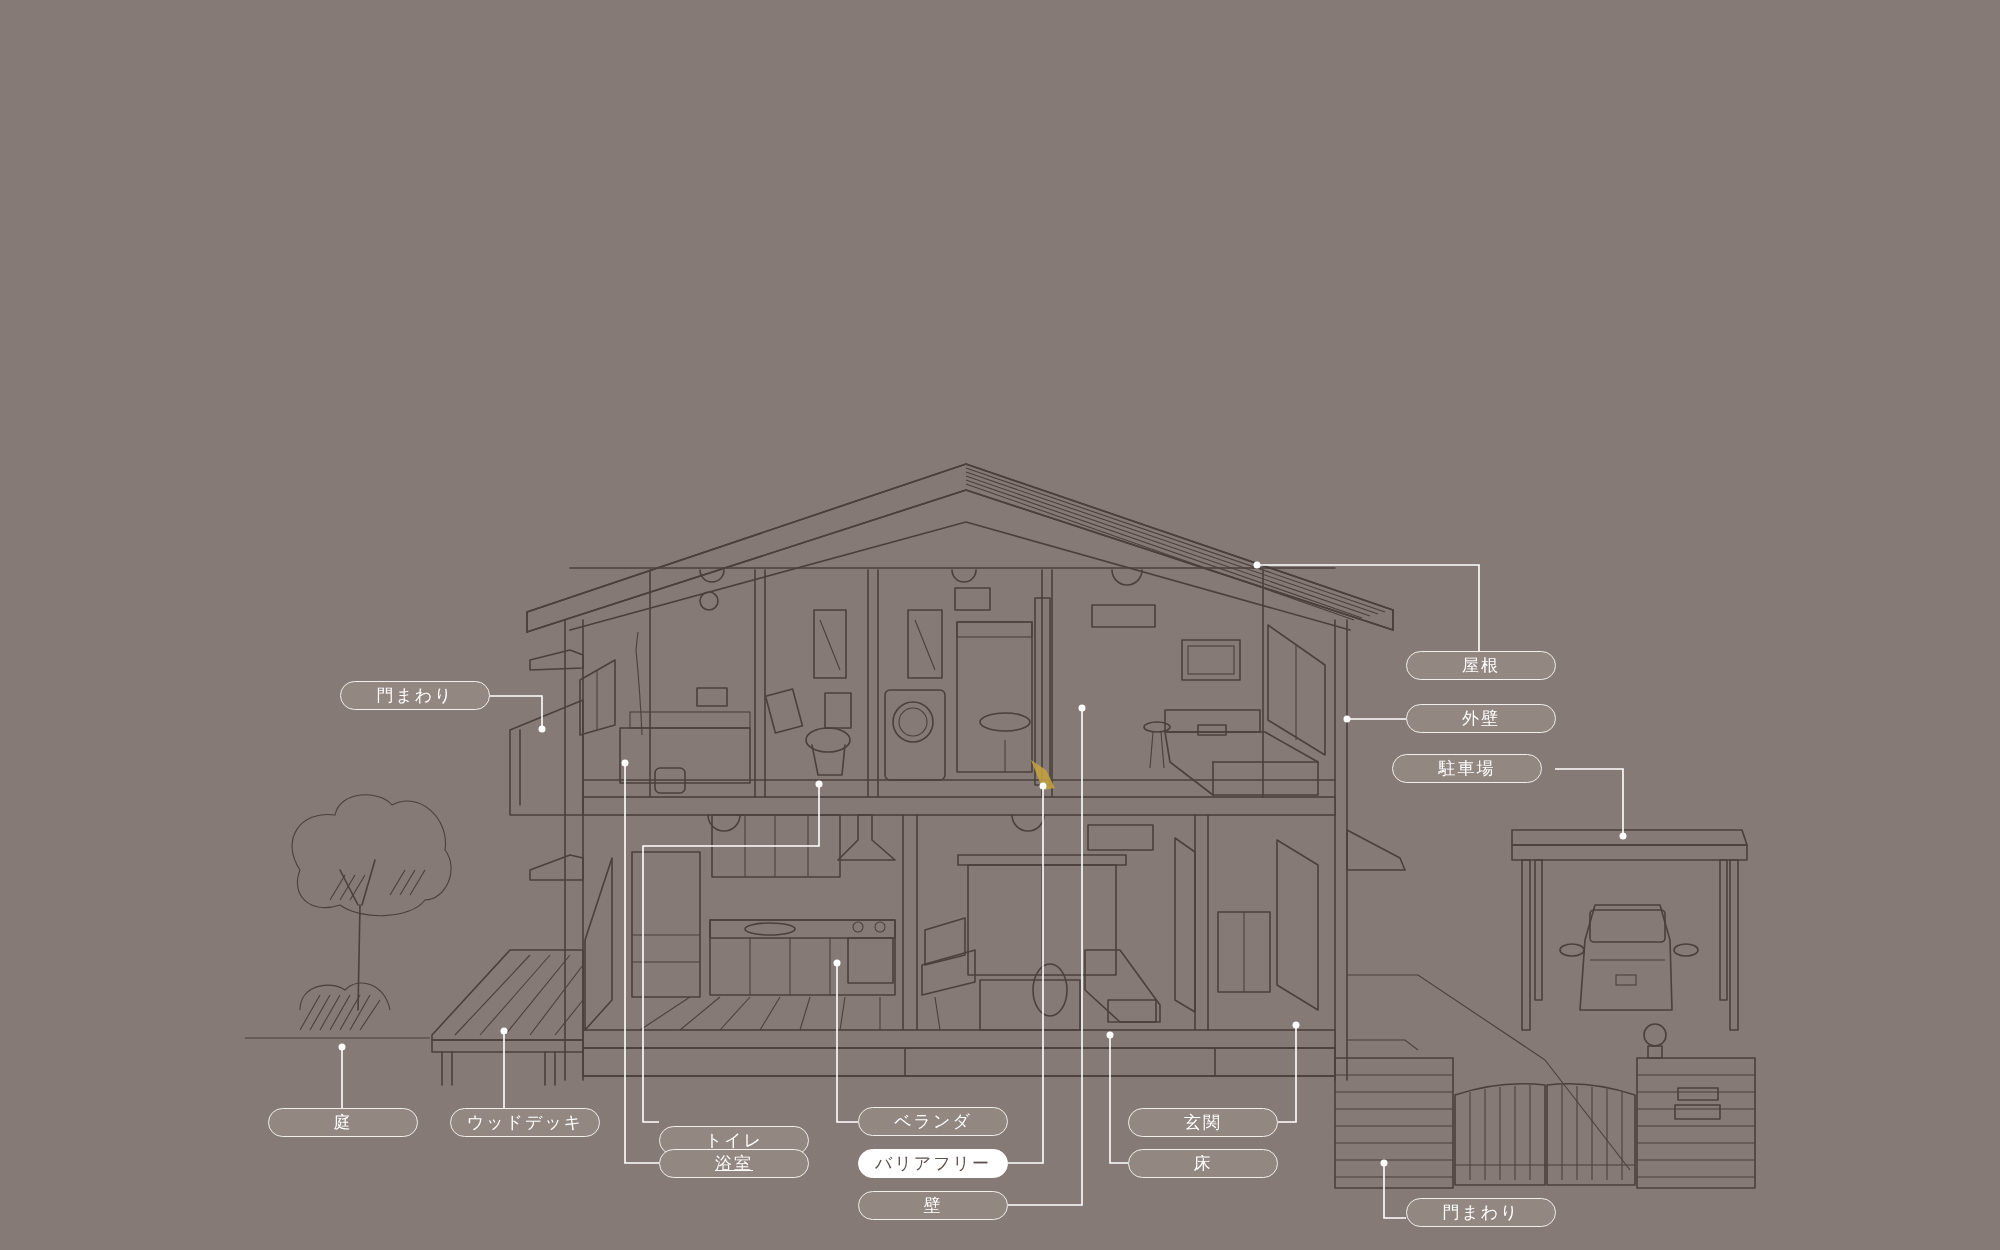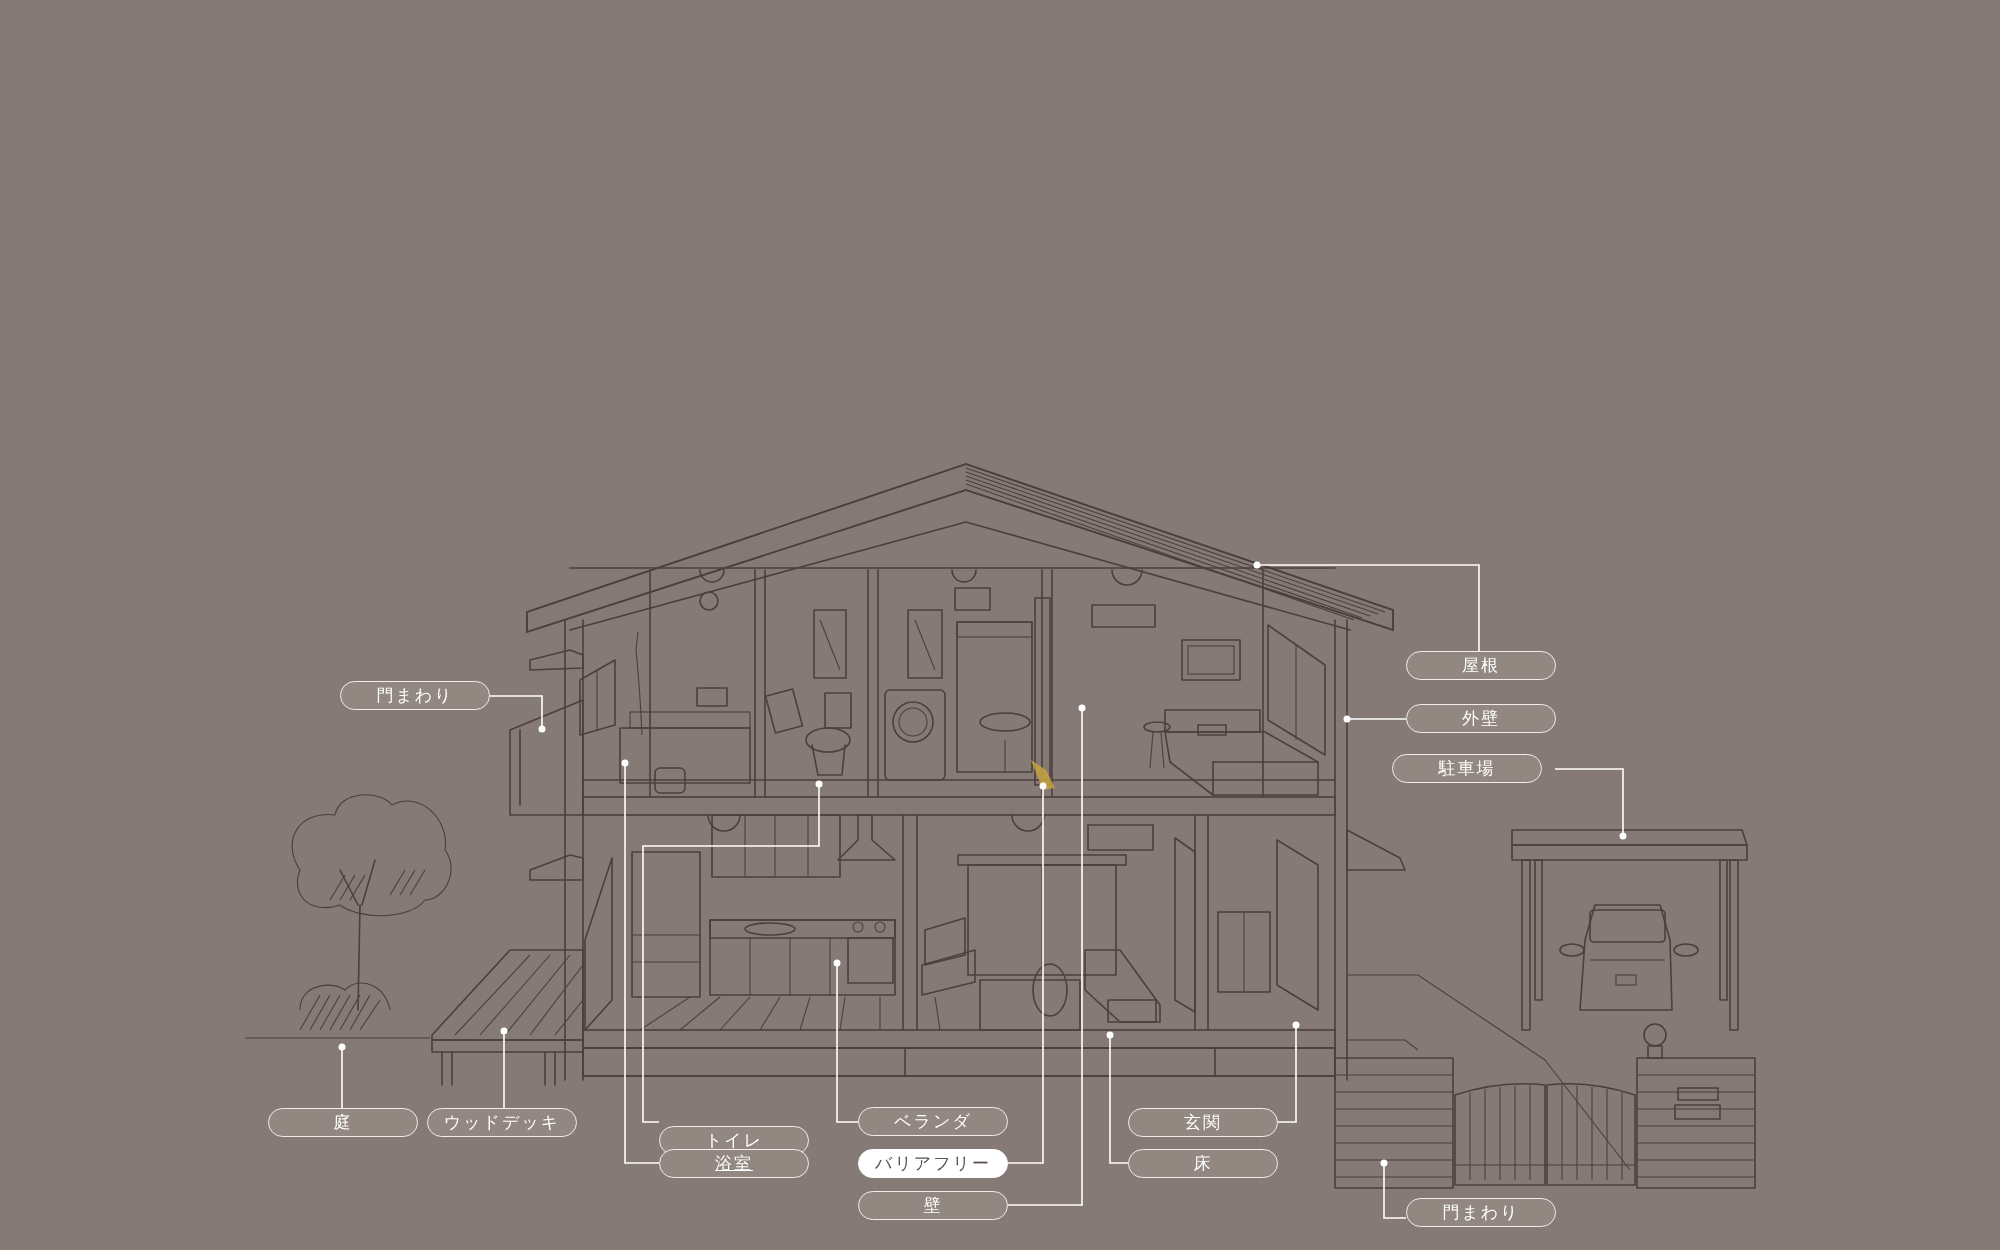--- a/index.html
+++ b/index.html
@@ -336,21 +336,21 @@
     <polyline class="leader" points="1384,1163 1384,1218 1406,1218"></polyline>
     <circle class="dot" cx="1384" cy="1163" r="3.5"></circle>
   </g>
 </svg>
 
 <div class="pill" style="left:1406px;top:651px;width:150px;text-align:center;">屋根</div>
 <div class="pill" style="left:1406px;top:704px;width:150px;">外壁</div>
 <div class="pill" style="left:1392px;top:754px;width:150px;">駐車場</div>
 <div class="pill" style="left:340px;top:681px;width:150px;">門まわり</div>
 <div class="pill" style="left:268px;top:1108px;width:150px;">庭</div>
-<div class="pill" style="left:427px;top:1108px;width:150px;">ウッドデッキ</div>
+<div class="pill" style="left:450px;top:1108px;width:150px;">ウッドデッキ</div>
 <div class="pill" style="left:659px;top:1108px;width:150px;margin-top:18px;">トイレ</div>
 <div class="pill" style="left:659px;top:1149px;width:150px;text-decoration:underline;">浴室</div>
 <div class="pill" style="left:858px;top:1107px;width:150px;">ベランダ</div>
 <div class="pill active" style="left:858px;top:1149px;width:150px;">バリアフリー</div>
 <div class="pill" style="left:858px;top:1191px;width:150px;">壁</div>
 <div class="pill" style="left:1128px;top:1108px;width:150px;">玄関</div>
 <div class="pill" style="left:1128px;top:1149px;width:150px;">床</div>
 <div class="pill" style="left:1406px;top:1198px;width:150px;text-align:center;">門まわり</div>
 
 </div>

